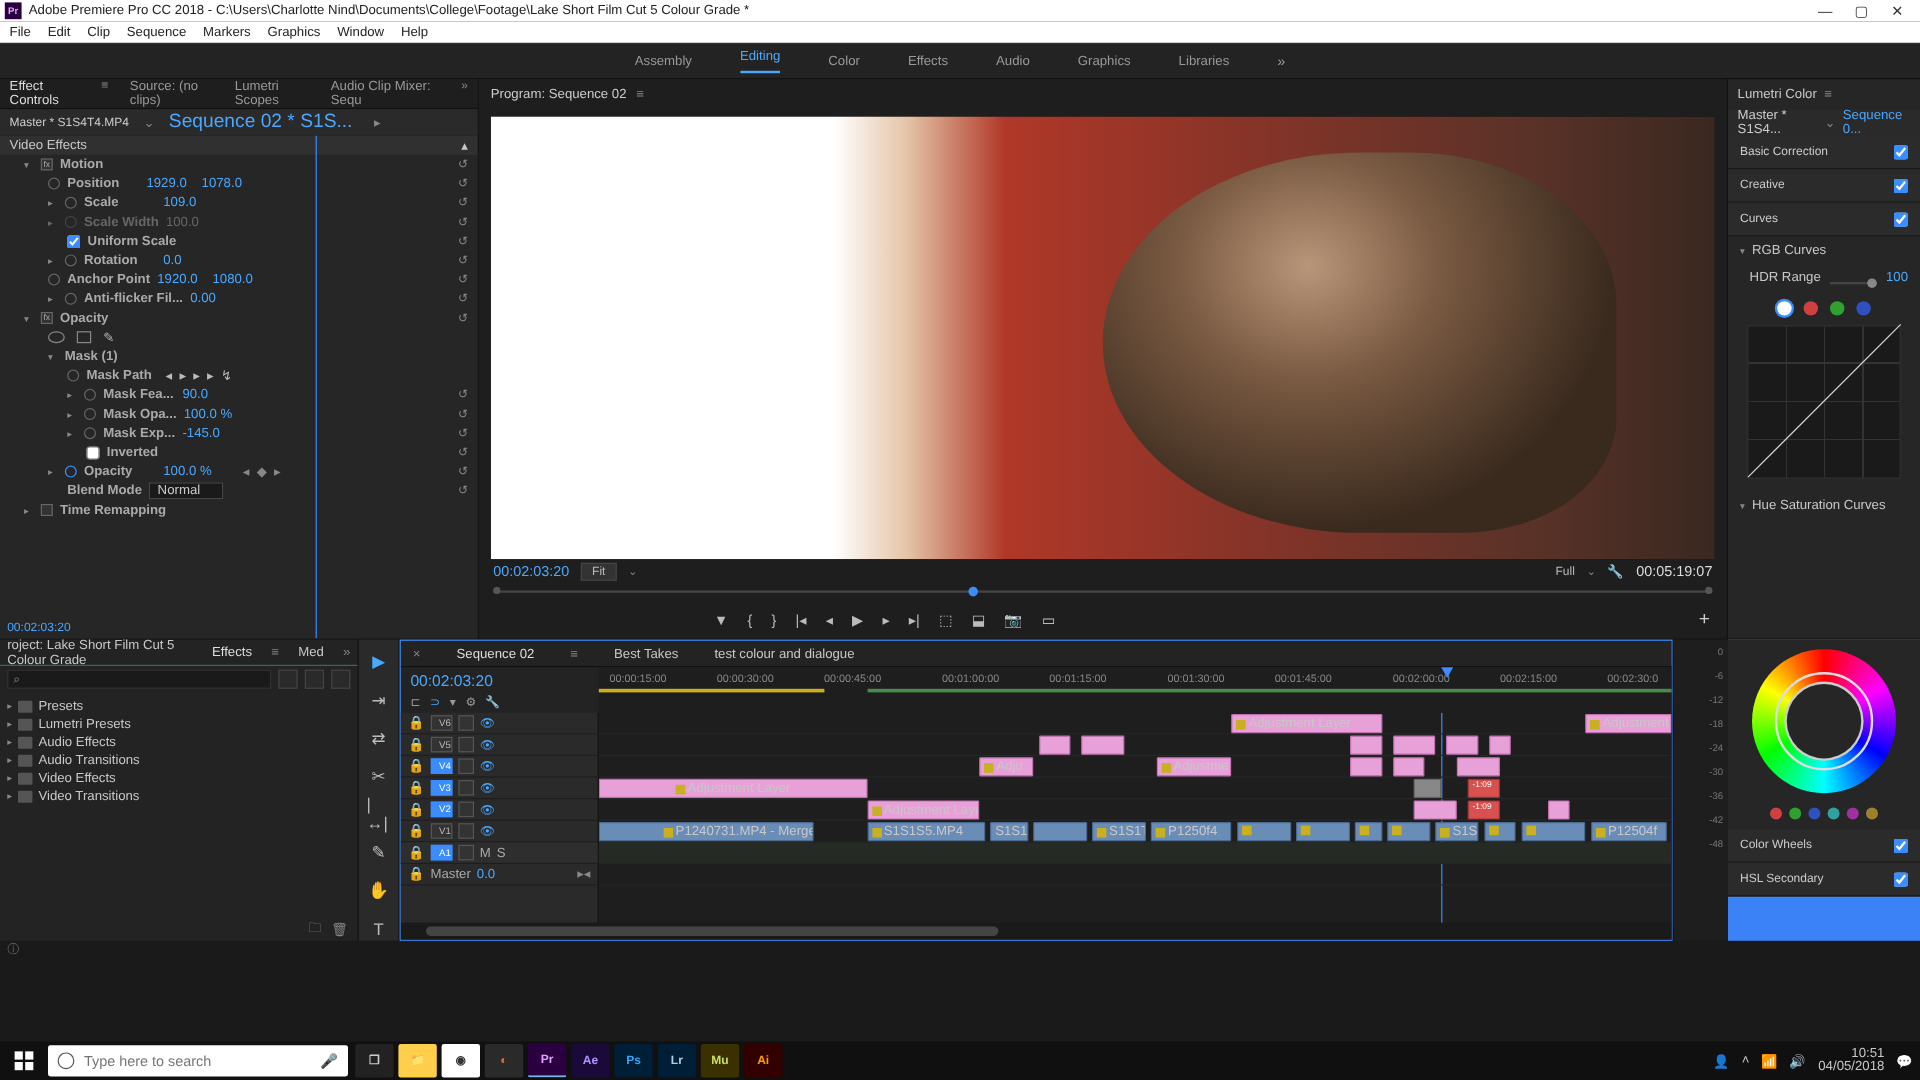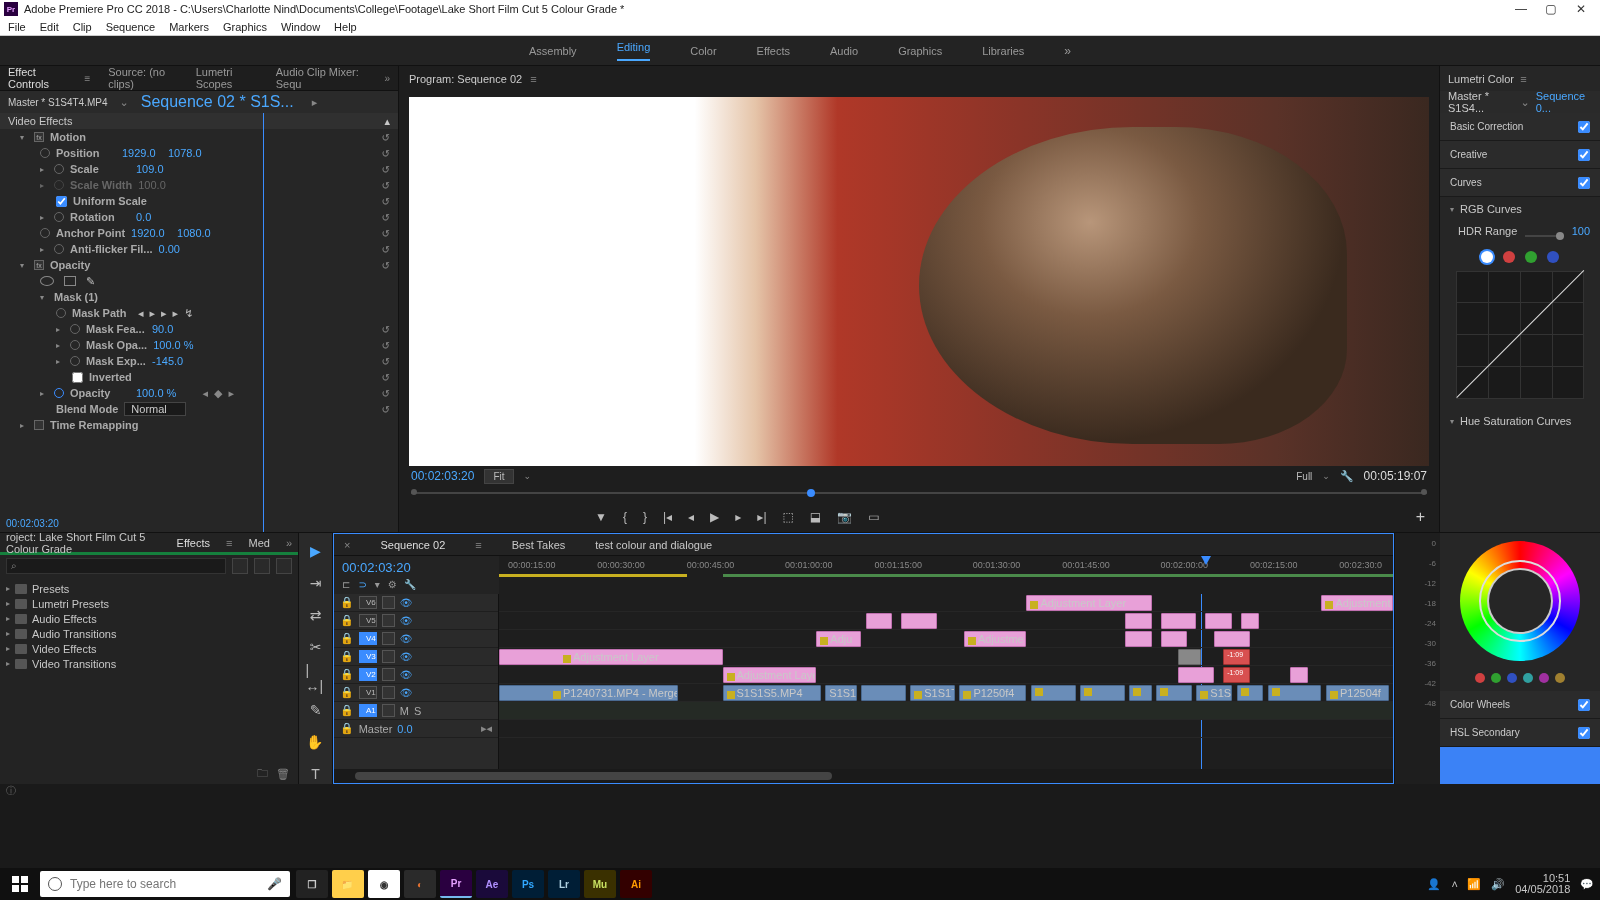--- a/index.html
+++ b/index.html
@@ -19,21 +19,21 @@
 .workspace-bar { height:30px; background:#232323; display:flex; align-items:center; justify-content:center; gap:40px; border-bottom:1px solid #111; }
 .workspace-bar span { color:#999; font-size:11px; }
 .workspace-bar span.active { color:#4aa8ff; border-bottom:2px solid #4aa8ff; padding-bottom:6px; }
 .workspace-bar .overflow { color:#999; font-size:12px; }
 
 
 .main { display:flex; height:466px; }
 
 
 .left-panel { width:399px; background:#232323; border-right:1px solid #111; display:flex; flex-direction:column; }
-.panel-tabs { height:25px; display:flex; align-items:center; padding:0 8px; gap:18px; border-bottom:1px solid #111; background:#1e1e1e; }
+.panel-tabs { height:25px; display:flex; align-items:flex-start; padding:0 8px; gap:18px; border-bottom:1px solid #111; background:#1e1e1e; }
 .panel-tabs span { color:#999; font-size:11px; }
 .panel-tabs span.active { color:#ddd; }
 .panel-tabs .menu-icon { color:#888; font-size:10px; }
 
 .ec-header { height:22px; display:flex; align-items:center; padding:0 8px; gap:12px; background:#2a2a2a; }
 .ec-header .master { color:#ccc; font-size:10px; }
 .ec-header .chev { color:#888; }
 .ec-header .seq { color:#4aa8ff; font-size:16px; }
 .ec-header .play { color:#888; margin-left:6px; }
 
@@ -102,21 +102,21 @@
 .lumetri .hue-wheel::after { content:""; position:absolute; inset:24%; border-radius:50%; background:#262626; box-shadow:0 0 0 2px #ccc,0 0 0 18px rgba(0,0,0,0); }
 .lumetri .hue-wheel::before { content:""; position:absolute; inset:16%; border-radius:50%; border:2px solid #ddd; }
 .lumetri .palette { display:flex; justify-content:center; gap:6px; padding:4px 0 8px; }
 .lumetri .palette span { width:10px; height:10px; border-radius:50%; display:inline-block; }
 
 
 .lower { display:flex; height:252px; border-top:1px solid #111; }
 
 
 .project { width:299px; background:#232323; border-right:1px solid #111; display:flex; flex-direction:column; }
-.project .pjtabs { height:22px; display:flex; align-items:center; padding:0 6px; gap:16px; font-size:10px; color:#999; border-bottom:3px solid #15803d; }
+.project .pjtabs { height:22px; display:flex; align-items:center; padding:0 6px; gap:16px; font-size:10px; color:#999; border-bottom:1px solid #15803d; }
 .project .pjtabs .active { color:#ddd; }
 .project .search { height:22px; display:flex; align-items:center; padding:0 6px; gap:6px; }
 .project .search .box { flex:1; height:16px; background:#1a1a1a; border:1px solid #333; display:flex; align-items:center; padding:0 4px; }
 .project .search .box span { color:#888; font-size:10px; }
 .project .search .ico { width:16px; height:16px; border:1px solid #444; background:#2a2a2a; }
 .project .tree { flex:1; padding:4px 6px; }
 .project .tree .node { height:15px; display:flex; align-items:center; gap:5px; font-size:10px; color:#ccc; }
 .project .tree .node .tw { color:#888; font-size:8px; }
 .project .tree .node .fld { width:12px; height:10px; background:#555; border-radius:1px; }
 .project .bottom { height:20px; display:flex; align-items:center; justify-content:flex-end; gap:8px; padding:0 8px; }

